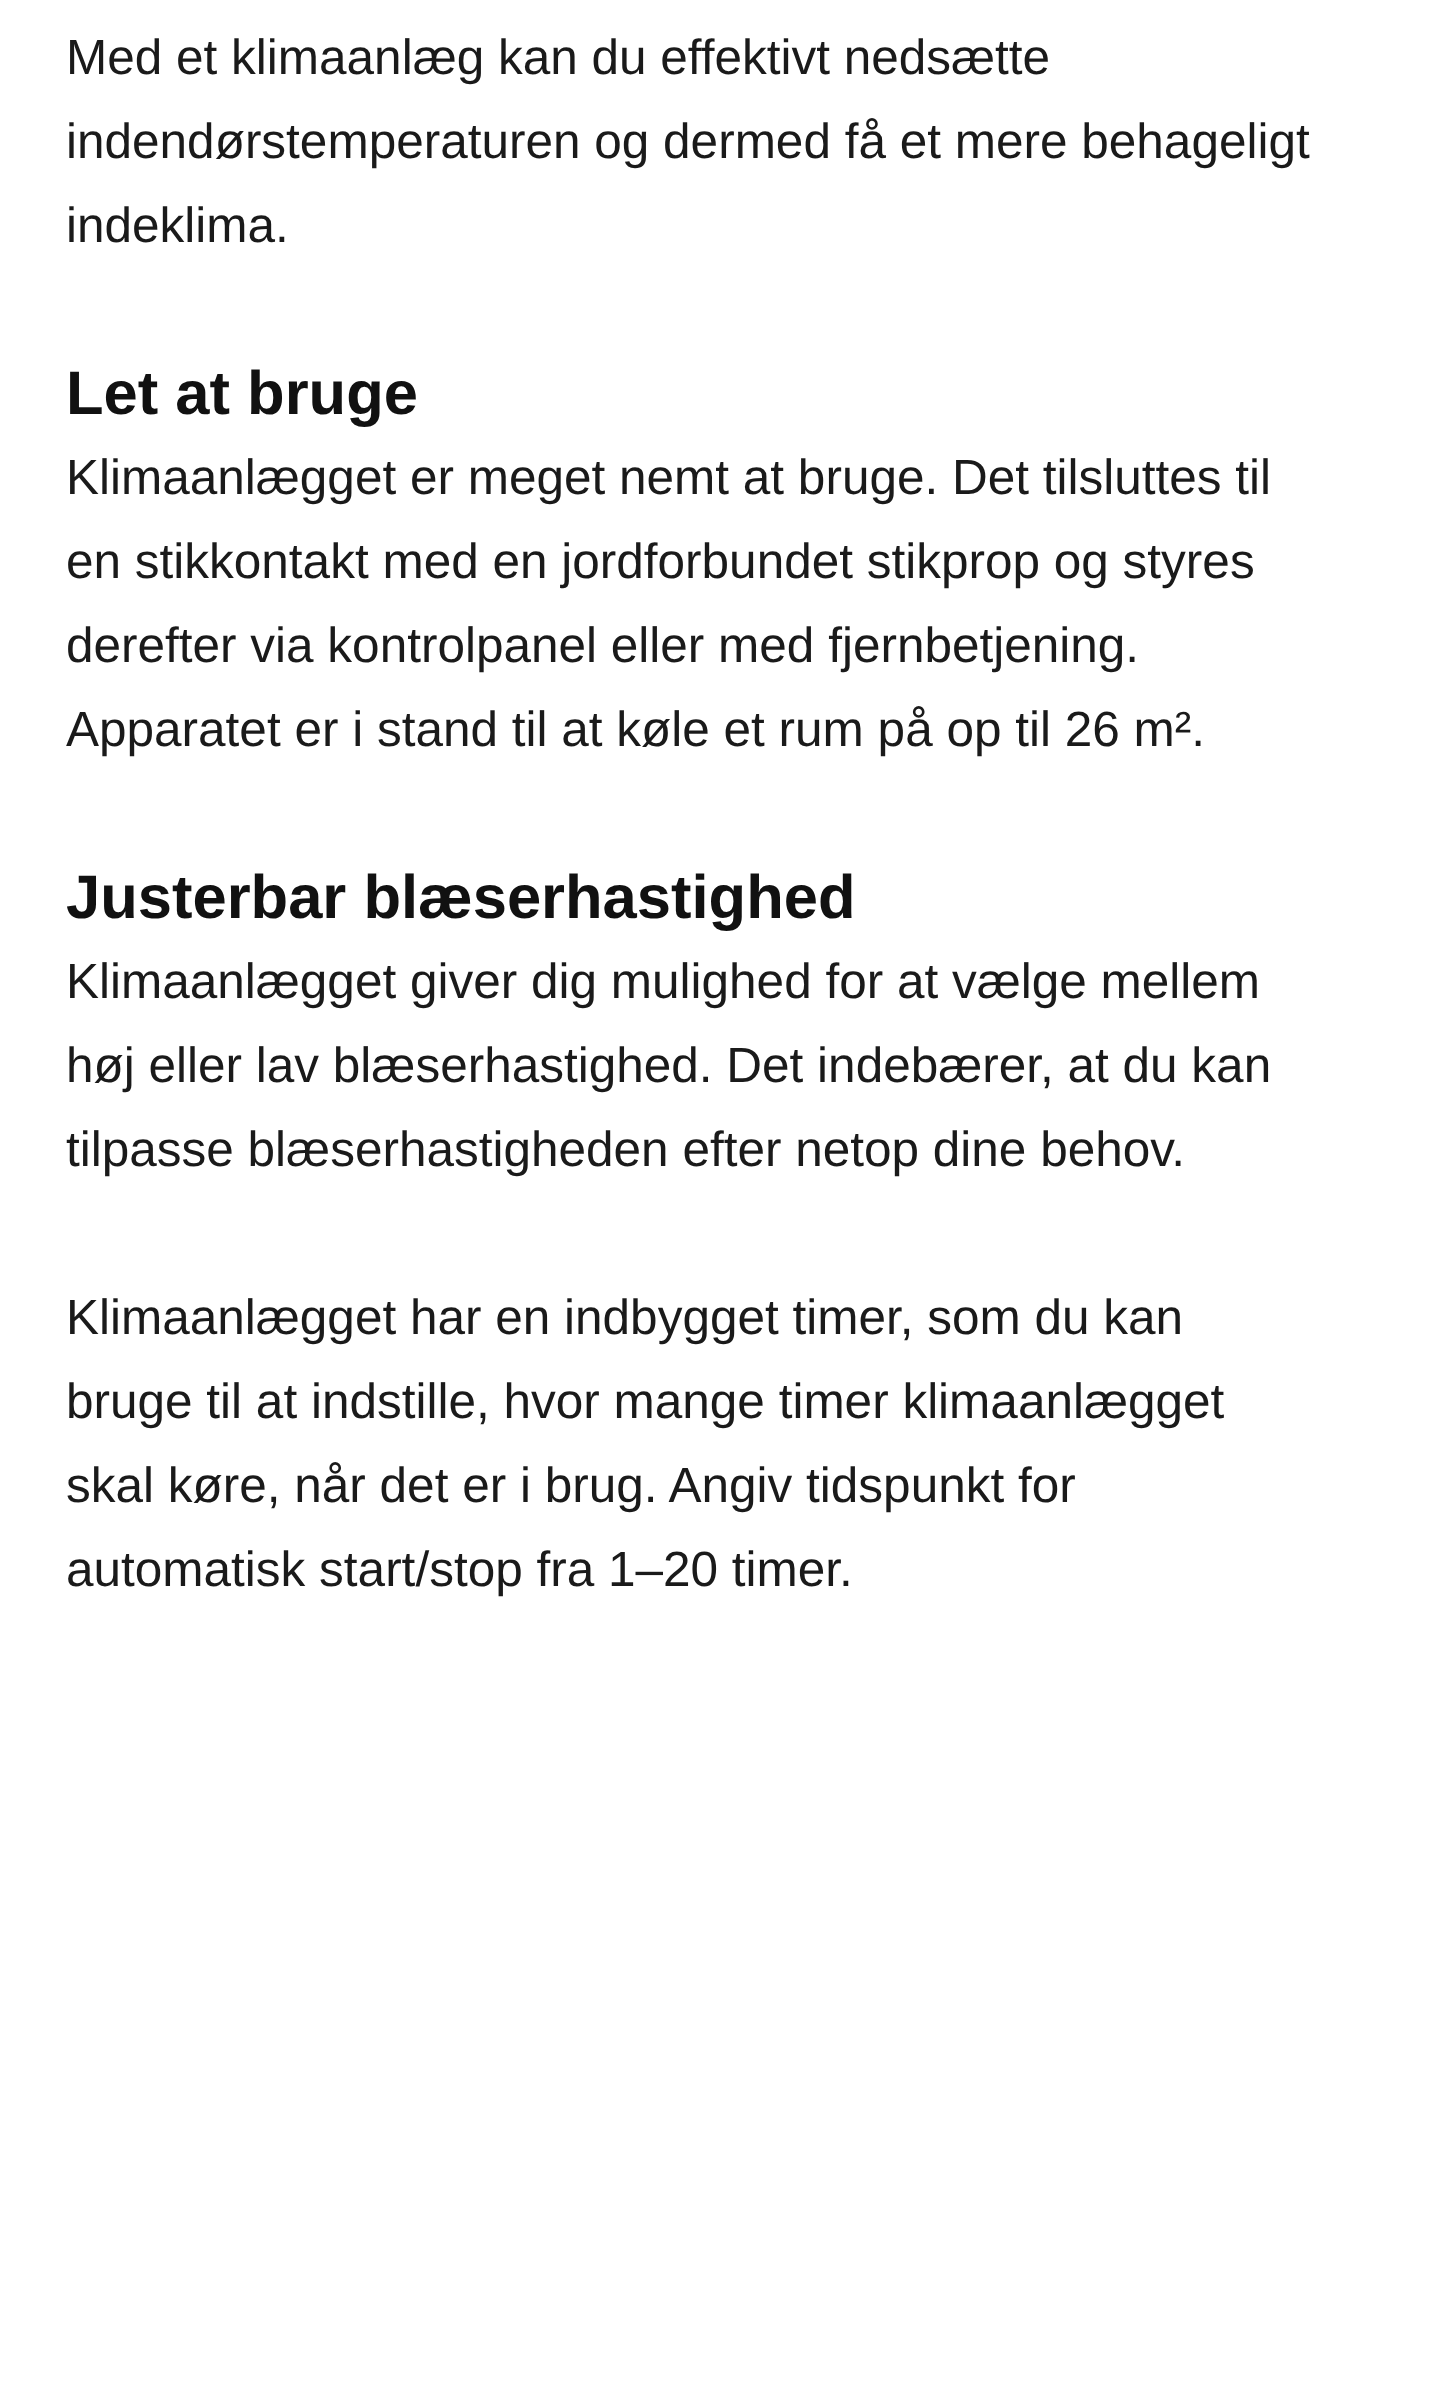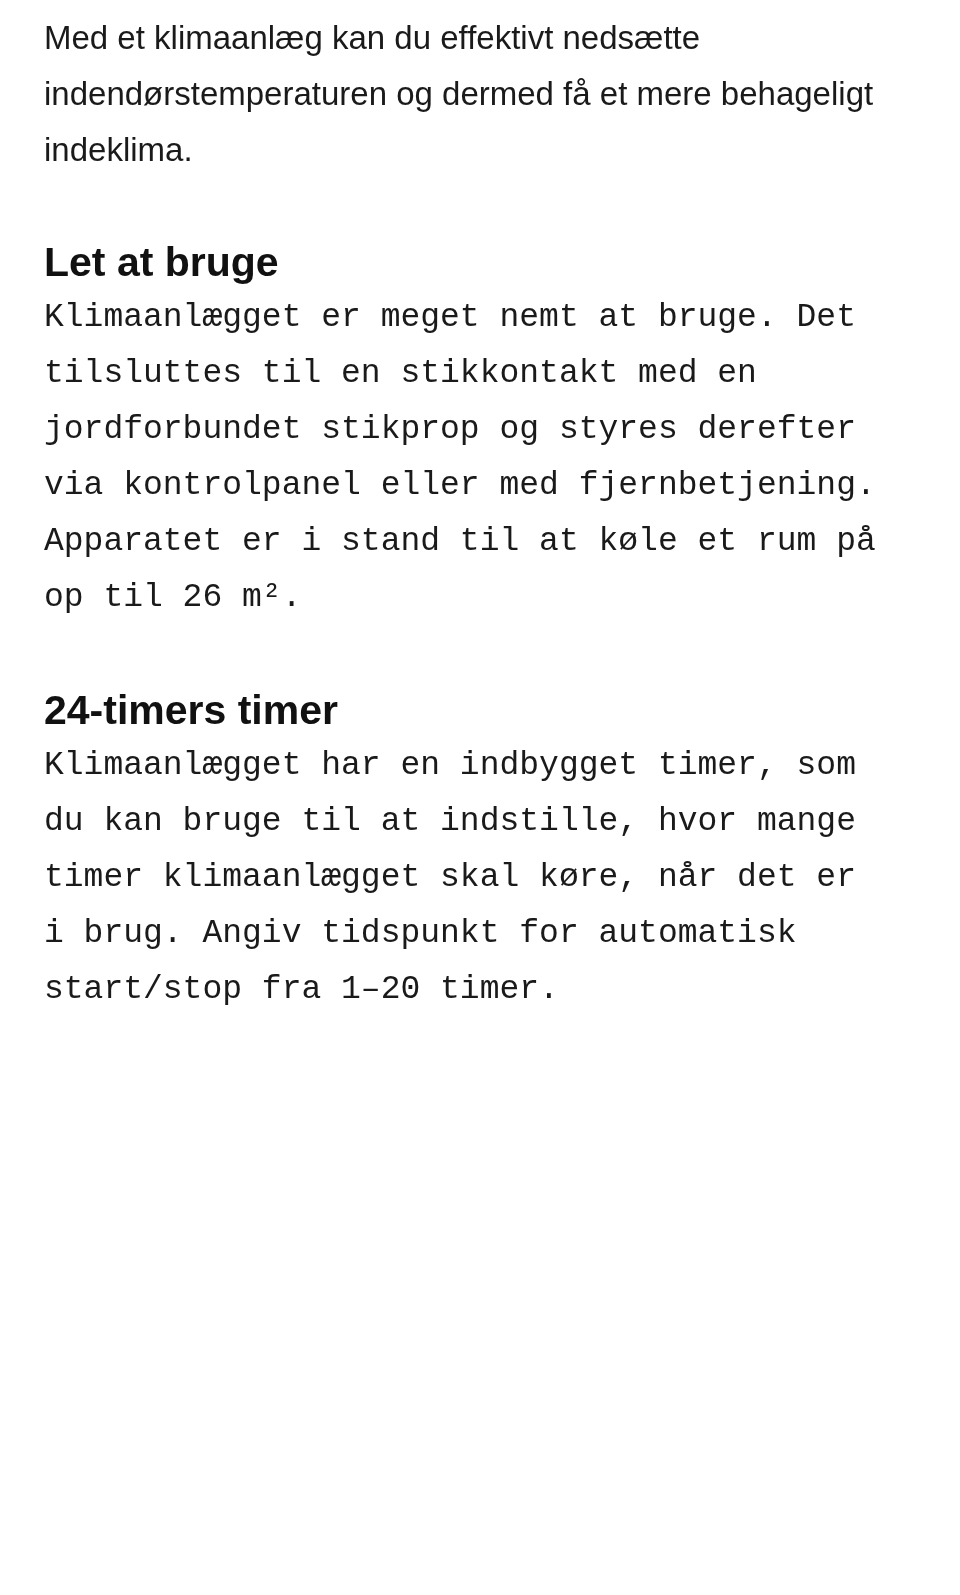--- a/index.html
+++ b/index.html
@@ -33,35 +33,37 @@
     font-size: 41px;
     line-height: 56px;
     font-weight: 700;
     color: #111111;
   }
   .section p {
     margin: 0;
     font-size: 33px;
     line-height: 56px;
     font-weight: 400;
-    font-family: Liberation Mono, monospace;
   }
 </style>
 </head>
 <body>
 
 <main class="page">
 
   <p class="intro">Med et klimaanlæg kan du effektivt nedsætte indendørstemperaturen og dermed få et mere behageligt indeklima.</p>
 
   <section class="section">
     <h2>Let at bruge</h2>
     <p>Klimaanlægget er meget nemt at bruge. Det tilsluttes til en stikkontakt med en jordforbundet stikprop og styres derefter via kontrolpanel eller med fjernbetjening. Apparatet er i stand til at køle et rum på op til 26 m².</p>
   </section>
 
 
+  <section class="section">
+    <h2>Justerbar blæserhastighed</h2>
+    <p>Klimaanlægget giver dig mulighed for at vælge mellem høj eller lav blæserhastighed. Det indebærer, at du kan tilpasse blæserhastigheden efter netop dine behov.</p>
+  </section>
 
   <section class="section">
-    <h2>24-timers timer</h2>
     <p>Klimaanlægget har en indbygget timer, som du kan bruge til at indstille, hvor mange timer klimaanlægget skal køre, når det er i brug. Angiv tidspunkt for automatisk start/stop fra 1–20 timer.</p>
   </section>
 
 </main>
 
 </body></html>

